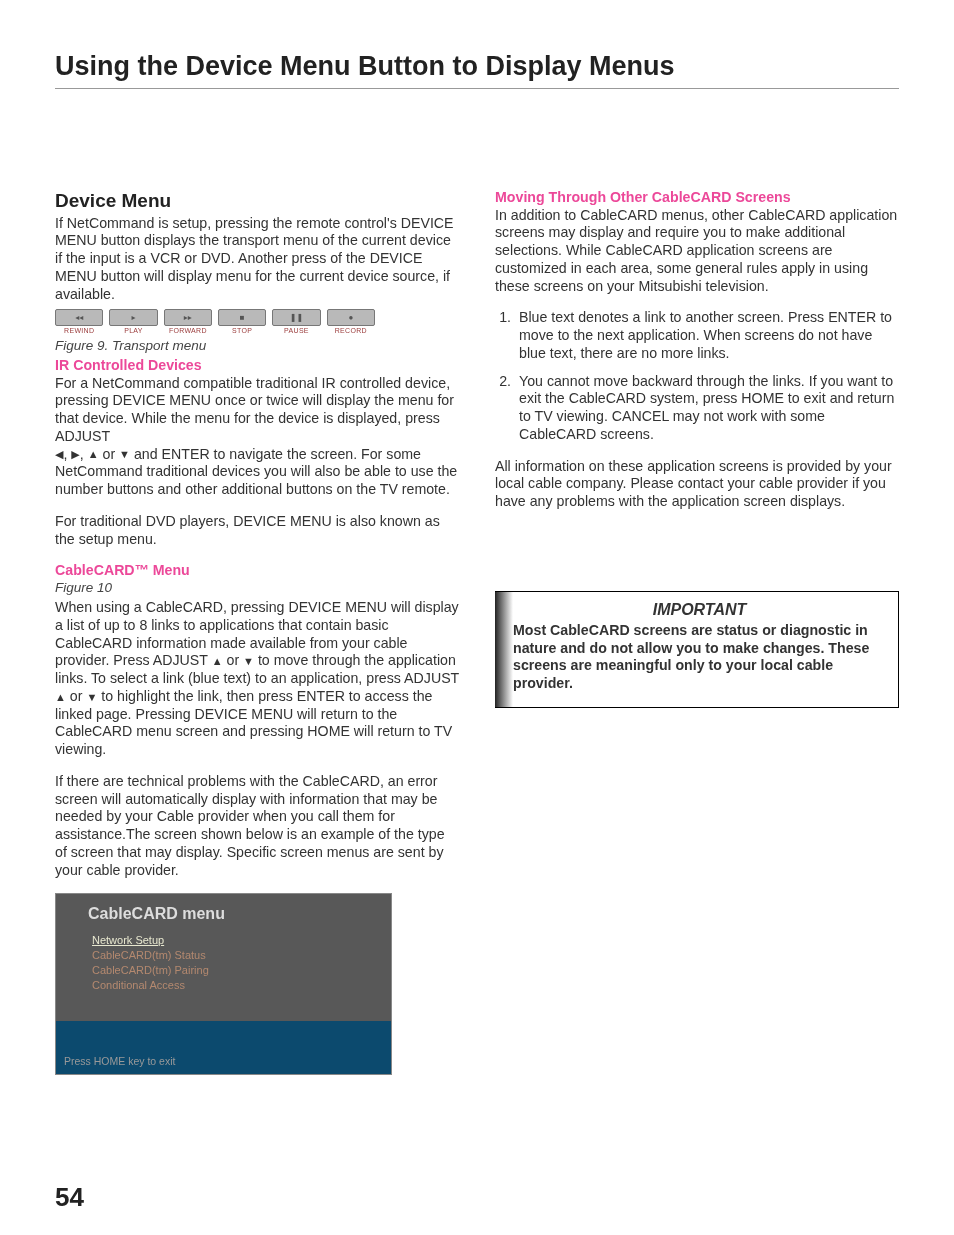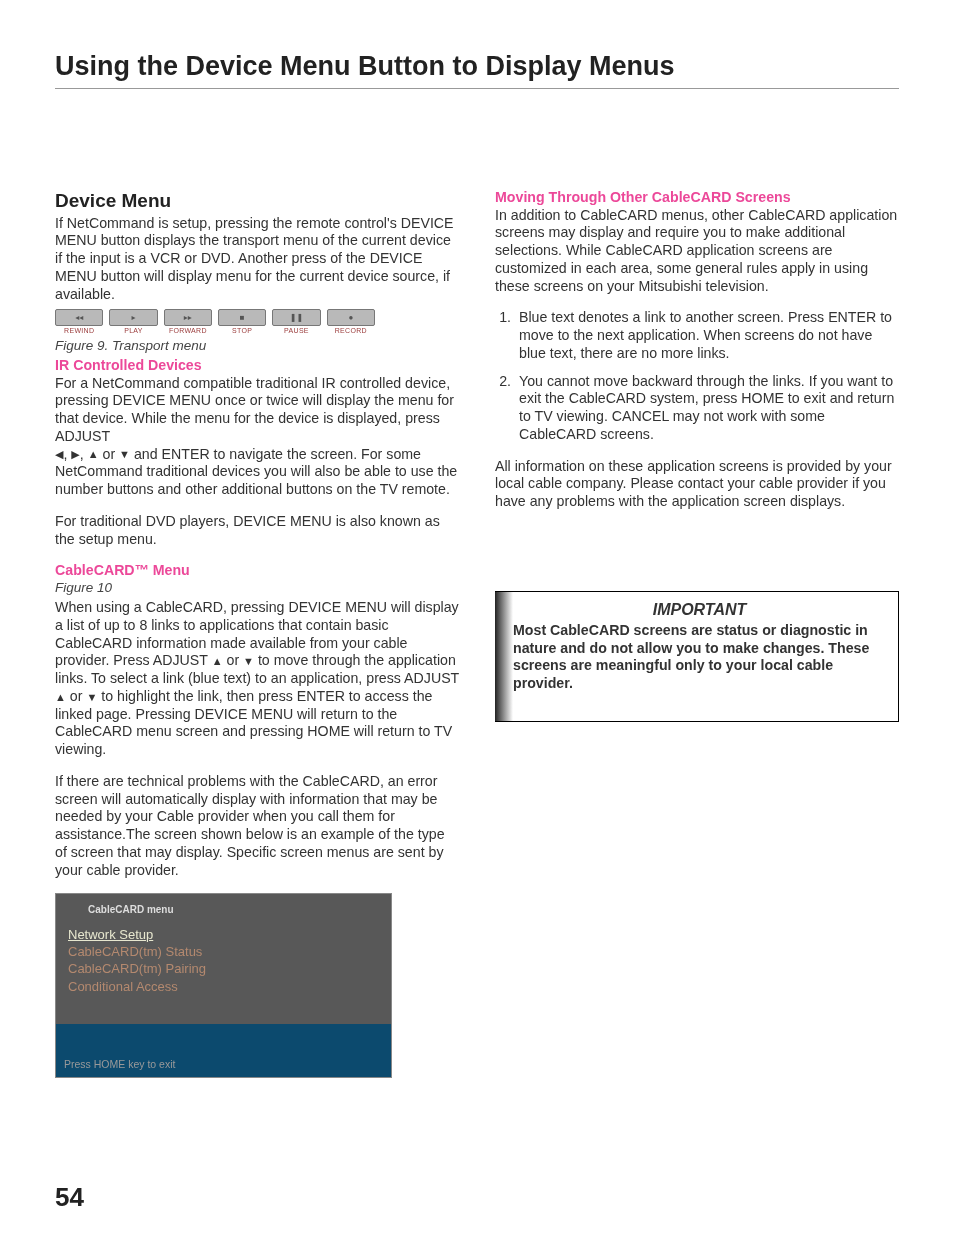--- a/index.html
+++ b/index.html
@@ -98,41 +98,41 @@
   }
   .ccmenu .top {
     background: #585858;
     padding: 10px 12px 28px 12px;
     color: #cfa;
   }
   .ccmenu .title {
     color: #ddd;
     font-weight: bold;
     margin: 0 0 10px 20px;
-    font-size:10px;
-  }
-  .ccmenu .link { color: #b4896f; margin-bottom:1px; font-size:13px; filter: blur(0.4px);}
+    font-size:16px;
+  }
+  .ccmenu .link { color: #b4896f; margin-bottom:1px; font-size:11px; filter: blur(0.4px); margin-left: 24px;}
   .ccmenu .link.sel { color:#e7e7cf; text-decoration: underline; }
   .ccmenu .bottom {
     background: #0c4a6e;
     color:#999;
     padding: 34px 8px 6px 8px;
     font-size:10.5px;
   }
 
   ol { padding-left: 20px; margin: 0 0 14px 0; }
   ol li { margin-bottom: 10px; padding-left: 4px;}
 
   
   .important {
     margin-top: 80px;
     border: 1px solid #000;
     border-left: none;
     position: relative;
-    padding: 8px 12px 28px 18px;
+    padding: 8px 12px 14px 18px;
     background: linear-gradient(to right, #222 0%, #fff 18px);
   }
   .important .inner {
     background:#fff;
     margin-left:0;
   }
   .important h3 {
     text-align:center;
     font-style: italic;
     font-weight: bold;

